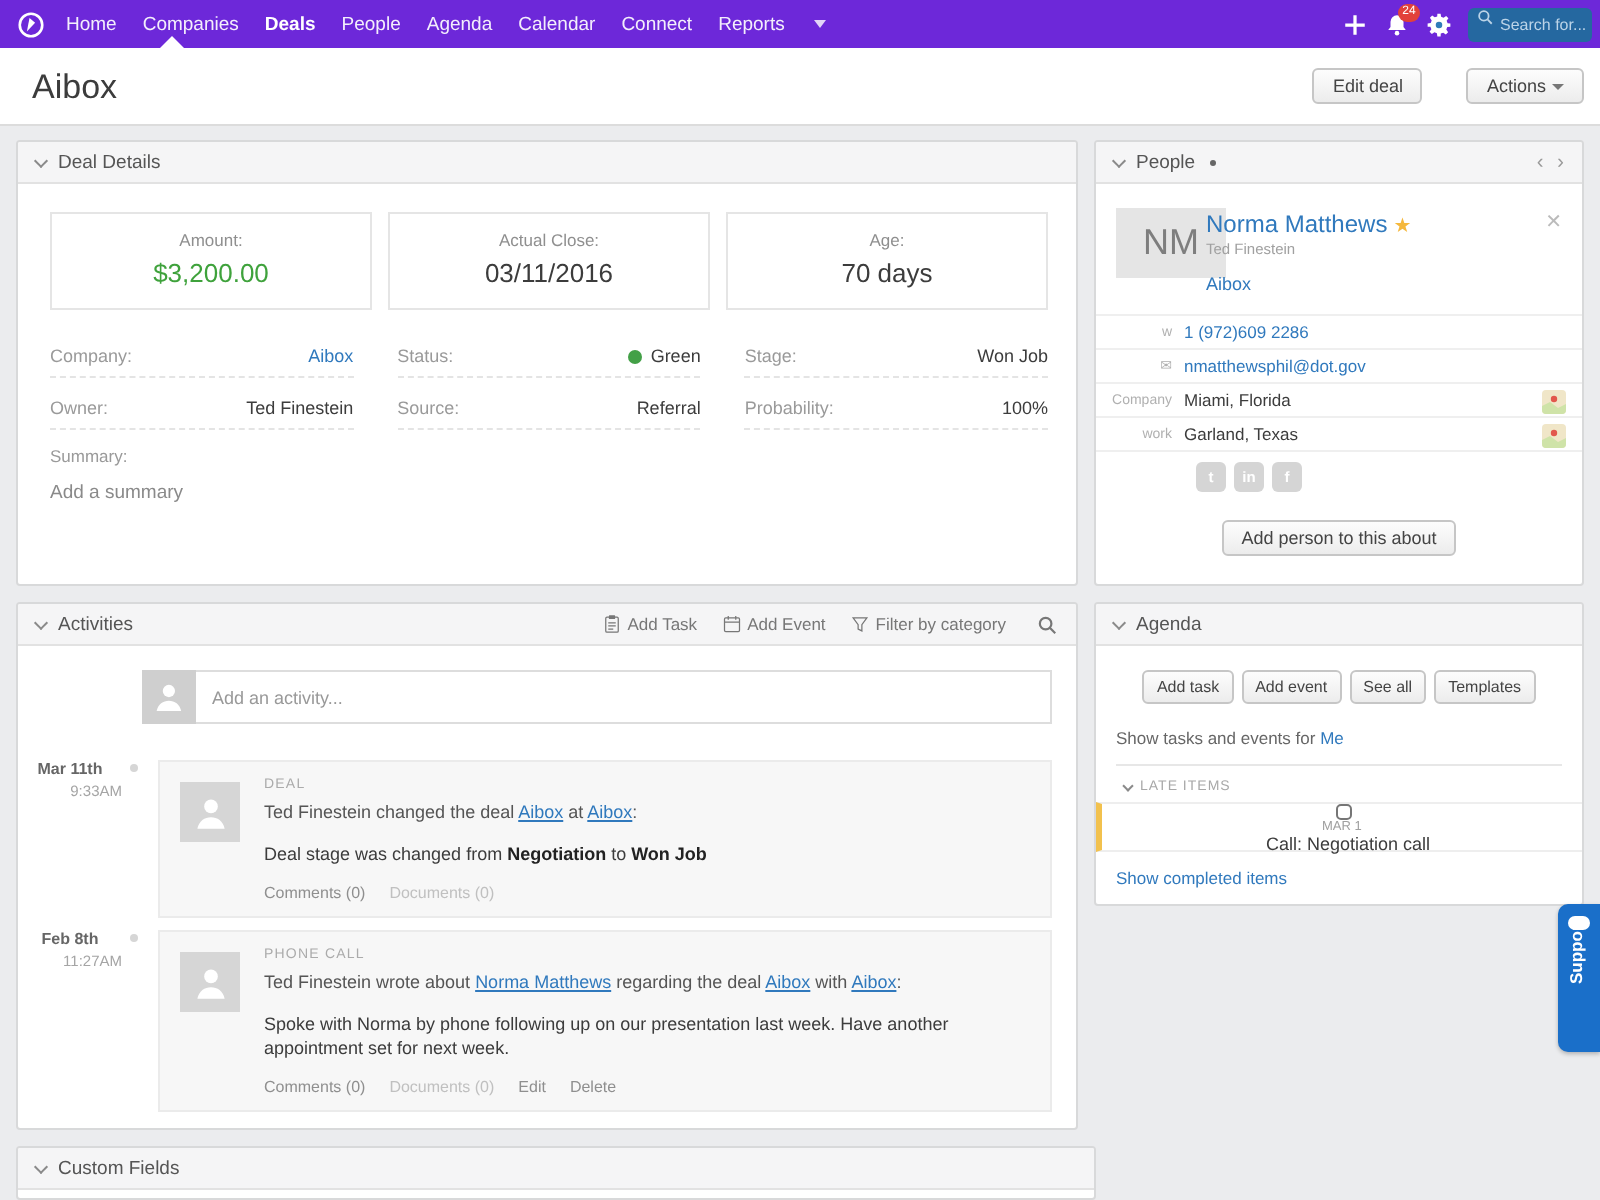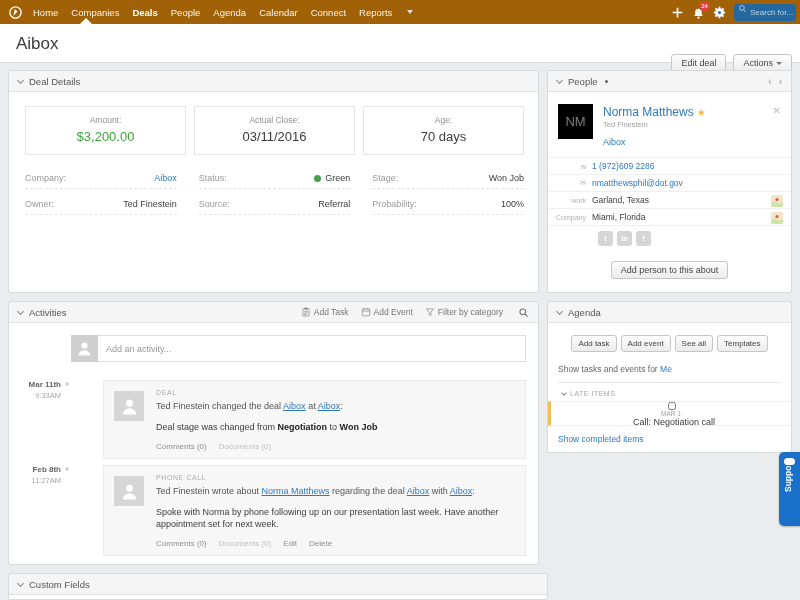--- a/index.html
+++ b/index.html
@@ -1,39 +1,39 @@
 <!DOCTYPE html>
 <html><head>
 <meta charset="utf-8">
 <style>
   * { margin:0; padding:0; box-sizing:border-box; }
   html,body { width:800px; height:600px; overflow:hidden; }
   body { font-family:"Liberation Sans", sans-serif; background:#ebecee; color:#333; }
   .app { position:relative; width:800px; height:600px; }
 
   
-  .nav { position:absolute; top:0; left:0; width:800px; height:24px; background:#a16207; display:flex; align-items:center; padding:0 8px; z-index:5; }
+  .nav { position:absolute; top:0; left:0; width:800px; height:24px; background:#6d28d9; display:flex; align-items:center; padding:0 8px; z-index:5; }
   .nav-logo { width:15px; height:15px; margin-right:10px; flex:0 0 auto; }
   .nav-items { display:flex; align-items:center; gap:13px; }
   .nav-item { color:rgba(255,255,255,.92); font-size:9.5px; cursor:pointer; white-space:nowrap; }
   .nav-item.active { color:#fff; font-weight:bold; }
   .nav-caret-down { width:0; height:0; border-left:3px solid transparent; border-right:3px solid transparent; border-top:4px solid rgba(255,255,255,.8); margin-left:2px; }
   .nav-active-wedge { position:absolute; top:18px; left:80px; width:0; height:0; border-left:6px solid transparent; border-right:6px solid transparent; border-bottom:6px solid #fff; z-index:6; }
   .nav-right { position:absolute; right:4px; top:0; height:24px; display:flex; align-items:center; gap:8px; }
   .nav-ico { width:13px; height:13px; color:#fff; position:relative; cursor:pointer; }
   .nav-badge { position:absolute; top:-4px; left:7px; min-width:11px; height:9px; background:#e2413a; border-radius:5px; color:#fff; font-size:6px; line-height:9px; text-align:center; padding:0 2px; }
   .nav-search { display:flex; background:#2568a0; border-radius:3px; height:17px; width:62px; padding:0 4px; }
   .nav-search svg { width:9px; height:9px; color:#bcd4e8; flex:0 0 auto; }
   .nav-search input { background:transparent; border:none; outline:none; color:#cfe0ef; font-size:8px; width:44px; margin-left:3px; font-family:"Liberation Sans",sans-serif; }
   .nav-search input::placeholder { color:#bcd4e8; }
 
   
   .page-head { position:absolute; top:24px; left:0; width:800px; height:39px; background:#fff; border-bottom:1px solid #dcdcdc; }
   .page-title { position:absolute; left:16px; top:10px; font-size:17px; color:#3c3c3c; }
-  .head-btns { position:absolute; right:8px; top:10px; display:flex; gap:7px;margin-top:20px; }
+  .head-btns { position:absolute; right:8px; top:10px; display:flex; gap:22px; }
   .btn { background:linear-gradient(#fdfdfd,#ececec); border:1px solid #c6c6c6; border-radius:3px; font-size:9px; color:#444; padding:3px 9px; cursor:pointer; white-space:nowrap; font-family:"Liberation Sans",sans-serif; }
   .btn .dd { display:inline-block; width:0; height:0; border-left:3px solid transparent; border-right:3px solid transparent; border-top:3px solid #777; margin-left:3px; vertical-align:middle; }
 
   
   .panel { position:absolute; background:#fff; border:1px solid #d8d9da; border-radius:2px; overflow:hidden; }
   .panel-h { height:21px; background:#f5f5f6; border-bottom:1px solid #e2e2e2; display:flex; align-items:center; padding:0 9px; color:#555; font-size:9.5px; }
   .chev { width:5px; height:5px; border-left:1px solid #8a8a8a; border-bottom:1px solid #8a8a8a; transform:rotate(-45deg); margin-right:6px; margin-top:-2px; flex:0 0 auto; }
   .chev.sm { width:4px; height:4px; margin-right:4px; }
 
   
@@ -58,44 +58,44 @@
   .act-tools { margin-left:auto; display:flex; align-items:center; gap:12px; color:#777; }
   .tool { display:flex; align-items:center; gap:3px; font-size:8.5px; color:#777; cursor:pointer; }
   .tool svg { width:10px; height:10px; }
   .composer { position:absolute; left:62px; top:33px; right:12px; display:flex; }
   .comp-avatar { width:27px; height:27px; background:#cfcfcf; flex:0 0 auto; display:flex; align-items:center; justify-content:center; }
   .comp-avatar svg, .feed-avatar svg { width:70%; height:70%; }
   .composer input { flex:1; border:1px solid #ddd; border-left:none; height:27px; font-size:9px; color:#555; padding:0 8px; outline:none; font-family:"Liberation Sans",sans-serif; }
   .composer input::placeholder { color:#999; }
   .feed-item { position:absolute; left:0; right:12px; }
   .feed-date { position:absolute; left:0; width:52px; text-align:right; }
-  .feed-date .d { font-size:8px; color:#666; font-weight:bold; }
+  .feed-date .d { font-size:8px; color:#666; font-weight:bold;text-align:center; }
   .feed-date .t { font-size:7.5px; color:#a5a5a5; margin-top:2px; }
   .feed-date .tick { position:absolute; right:-8px; top:2px; width:4px; height:4px; border-radius:50%; background:#d6d6d6; }
-  .feed-card { margin-left:94px; background:#f7f7f7; border:1px solid #ebebeb; padding:8px 10px 7px 10px; position:relative; }
+  .feed-card { margin-left:70px; background:#f7f7f7; border:1px solid #ebebeb; padding:8px 10px 7px 10px; position:relative; }
   .feed-avatar { width:30px; height:30px; background:#d6d6d6; position:absolute; left:10px; top:10px; display:flex; align-items:center; justify-content:center; }
   .feed-body { margin-left:42px; }
   .feed-cat { font-size:7px; color:#ababab; letter-spacing:.6px; }
   .feed-title { font-size:9px; color:#555; margin-top:4px; line-height:1.35; }
   .feed-title .lnk { color:#3079bd; text-decoration:underline; cursor:pointer; }
   .feed-text { font-size:9px; color:#3c3c3c; margin-top:9px; line-height:1.35; }
   .feed-text b { color:#222; }
   .feed-foot { margin-top:9px; font-size:8px; color:#8f8f8f; display:flex; gap:12px; }
   .feed-foot .muted { color:#c0c0c0; }
   .feed-foot span { cursor:pointer; }
 
   
   #cf-panel { left:8px; top:573px; width:540px; height:27px; }
 
   
   #people-panel { left:547px; top:70px; width:245px; height:223px; }
   .pp-dot { width:3px; height:3px; border-radius:50%; background:#666; margin-left:7px; }
   .pp-arrows { margin-left:auto; color:#9a9a9a; font-size:10px; display:flex; gap:7px; }
   .pp-arrows span { cursor:pointer; }
-  .pc-avatar { position:absolute; left:10px; top:33px; width:35px; height:35px; background:#000000; color:#7e7e7e; font-size:13px; display:flex; align-items:center; justify-content:center; }
+  .pc-avatar { position:absolute; left:10px; top:33px; width:55px; height:35px; background:#e5e5e5; color:#7e7e7e; font-size:18px; display:flex; align-items:center; justify-content:center; }
   .pc-name { position:absolute; left:55px; top:34px; font-size:12px; color:#3079bd; cursor:pointer; }
   .pc-star { color:#f5b83d; font-size:10px; margin-left:3px; }
   .pc-x { position:absolute; right:10px; top:34px; color:#bbb; font-size:10px; cursor:pointer; }
   .pc-sub { position:absolute; left:55px; top:49px; font-size:7.5px; color:#a0a0a0; }
   .pc-comp { position:absolute; left:55px; top:66px; font-size:9px; color:#3079bd; cursor:pointer; }
   .pc-rows { position:absolute; left:0; top:86px; width:100%; }
   .pc-row { display:flex; align-items:center; border-top:1px solid #efefef; min-height:17px; padding:2px 10px 2px 0; position:relative; }
   .pc-row .rlab { width:44px; text-align:right; font-size:7px; color:#b0b0b0; padding-right:6px; flex:0 0 auto; }
   .pc-row .rval { font-size:8.5px; color:#3c3c3c; }
   .pc-row .rval.link { color:#3079bd; cursor:pointer; }
@@ -215,20 +215,24 @@
         <span class="fval">Ted Finestein</span>
       </div>
       <div class="field">
         <span class="flab">Source:</span>
         <span class="fval">Referral</span>
       </div>
       <div class="field">
         <span class="flab">Probability:</span>
         <span class="fval">100%</span>
       </div>
+    </div>
+    <div class="summary">
+      <div class="slab">Summary:</div>
+      <div class="sval">Add a summary</div>
     </div>
   </div>
 
   <div class="panel" id="act-panel">
     <div class="panel-h">
       <span class="chev"></span>
       <span>Activities</span>
       <div class="act-tools">
         <span class="tool">
           <svg viewBox="0 0 16 16">
@@ -353,37 +357,37 @@
     <div class="pc-rows">
       <div class="pc-row">
         <span class="rlab">w</span>
         <span class="rval link">1 (972)609 2286</span>
       </div>
       <div class="pc-row">
         <span class="rlab">✉</span>
         <span class="rval link">nmatthewsphil@dot.gov</span>
       </div>
       <div class="pc-row">
+        <span class="rlab">Company</span>
+        <span class="rval">Miami, Florida</span>
+        <svg class="map-ico" viewBox="0 0 12 12">
+          <rect width="12" height="12" rx="2" fill="#f0e6c8"></rect>
+          <path d="M0 8l4-2 4 3 4-2v3a2 2 0 0 1-2 2H2a2 2 0 0 1-2-2z" fill="#cfe3a8"></path>
+          <circle cx="6" cy="4.5" r="1.6" fill="#e2574c"></circle>
+        </svg>
+      </div>
+      <div class="pc-row">
         <span class="rlab">work</span>
         <span class="rval">Garland, Texas</span>
         <svg class="map-ico" viewBox="0 0 12 12">
           <rect width="12" height="12" rx="2" fill="#f0e6c8"></rect>
           <path d="M0 8l4-2 4 3 4-2v3a2 2 0 0 1-2 2H2a2 2 0 0 1-2-2z" fill="#cfe3a8"></path>
           <circle cx="6" cy="4.5" r="1.6" fill="#e2574c"></circle>
         </svg>
       </div>
-      <div class="pc-row">
-        <span class="rlab">Company</span>
-        <span class="rval">Miami, Florida</span>
-        <svg class="map-ico" viewBox="0 0 12 12">
-          <rect width="12" height="12" rx="2" fill="#f0e6c8"></rect>
-          <path d="M0 8l4-2 4 3 4-2v3a2 2 0 0 1-2 2H2a2 2 0 0 1-2-2z" fill="#cfe3a8"></path>
-          <circle cx="6" cy="4.5" r="1.6" fill="#e2574c"></circle>
-        </svg>
-      </div>
       <div class="pc-social">
         <span class="soc">t</span>
         <span class="soc">in</span>
         <span class="soc">f</span>
       </div>
       <div class="pc-btn-row">
         <button class="btn">Add person to this about</button>
       </div>
     </div>
   </div>

